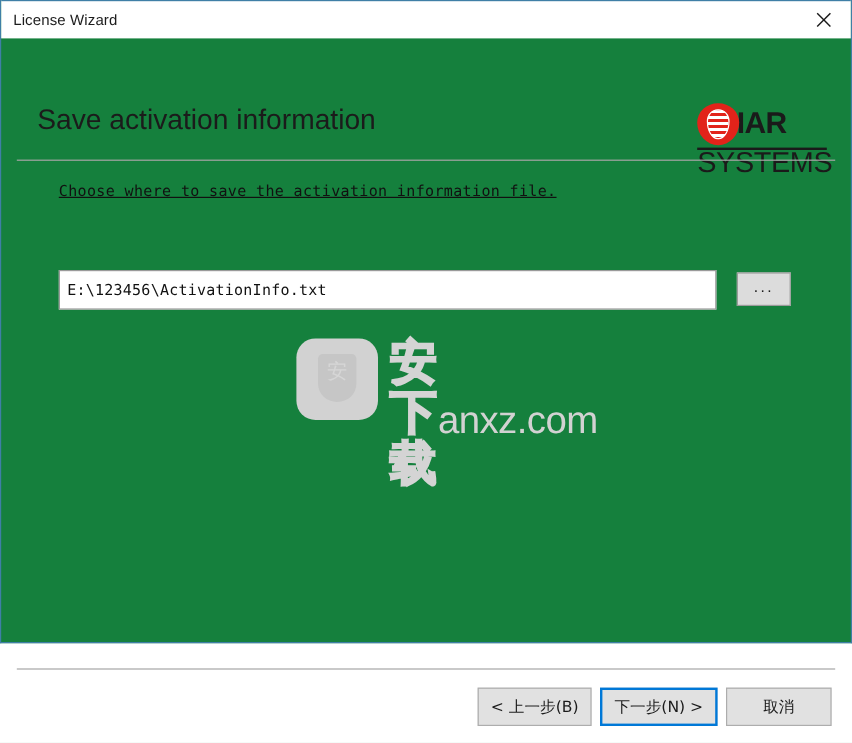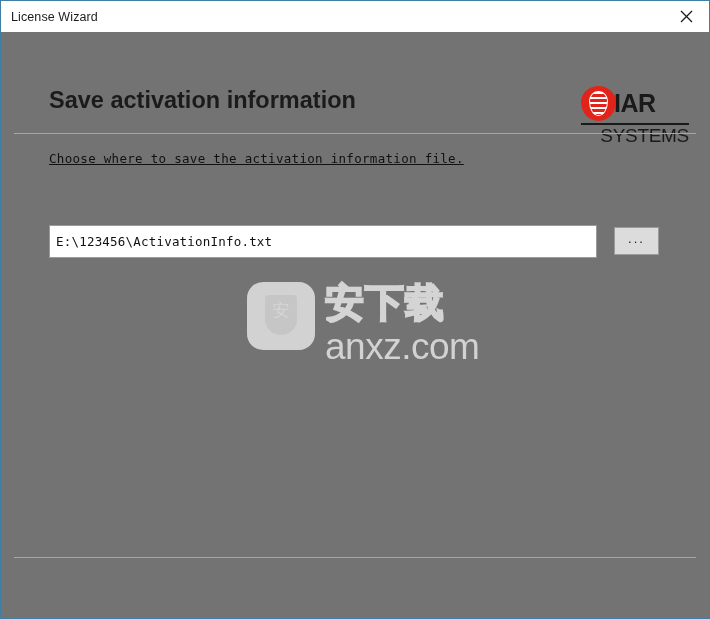--- a/index.html
+++ b/index.html
@@ -11,23 +11,23 @@
     width: 710px;
     height: 619px;
     font-family: "Liberation Sans", sans-serif;
     overflow: hidden;
   }
 
   
   #window {
     position: relative;
     width: 710px;
-    height: 619px;
-    box-sizing: border-box;
-    background: #737373;
+    height: 536px;
+    box-sizing: border-box;
+    background: #15803d;
     border: 1px solid #3f7fa6;
     border-top: none;
   }
 
   
   #titlebar {
     position: relative;
     height: 31px;
     background: #ffffff;
     border-top: 1px solid #3f7fa6;
@@ -54,26 +54,26 @@
   }
   #close-button svg { display: block; }
 
   
   #header {
     position: relative;
     height: 101px;
   }
   #page-title {
     position: absolute;
-    left: 48px;
+    left: 30px;
     top: 68px;
     transform: translateY(-50%);
     font-size: 23.5px;
     color: #1b1b1b;
-    font-weight: bold;
+    font-weight: normal;
     white-space: nowrap;
   }
 
   
   #logo {
     position: absolute;
     right: 20px;
     top: 52px;
     width: 108px;
     height: 62px;
@@ -116,21 +116,21 @@
     color: #1a1a1a;
     margin-left: -2px;
   }
   #logo-rule {
     height: 2px;
     background: #1a1a1a;
     width: 100%;
     margin-top: 1px;
   }
   #logo-sub {
-    font-size: 19px;
+    font-size: 24px;
     line-height: 20px;
     letter-spacing: -0.3px;
     color: #1a1a1a;
     text-align: right;
     margin-top: 1px;
   }
 
   
   .hrule {
     position: absolute;
@@ -230,34 +230,35 @@
   #wm-badge .shield span {
     font-family: "DejaVu Sans", sans-serif;
     font-size: 17px;
     color: #d6d6d6;
     line-height: 1;
     margin-top: 7px;
   }
   #wm-right {
     margin-left: 10px;
     display: flex;
-    flex-direction: column;
+    flex-direction: row;
+    align-items: center;
   }
   #wm-cn {
     font-family: "DejaVu Sans", sans-serif;
     font-size: 39px;
     line-height: 42px;
     letter-spacing: 1px;
     color: transparent;
     -webkit-text-stroke: 2px #d4d4d4;
     font-weight: bold;
   }
   #wm-url {
     font-family: "Liberation Sans", sans-serif;
-    font-size: 37px;
+    font-size: 32px;
     line-height: 28px;
     color: #d2d2d2;
     margin-top: 9px;
     letter-spacing: -0.5px;
   }
 
   
   #footer {
     position: absolute;
     left: 0;
@@ -337,14 +338,19 @@
       </div>
     </div>
     <div id="wm-right">
       <div id="wm-cn">安下载</div>
       <div id="wm-url">anxz.com</div>
     </div>
   </div>
 
   <div class="hrule" id="rule-bottom"></div>
 
+  <div id="footer">
+    <button class="wbtn">&lt; 上一步(B)</button>
+    <button class="wbtn default">下一步(N) &gt;</button>
+    <button class="wbtn">取消</button>
+  </div>
 
 </div>
 
 </body></html>

